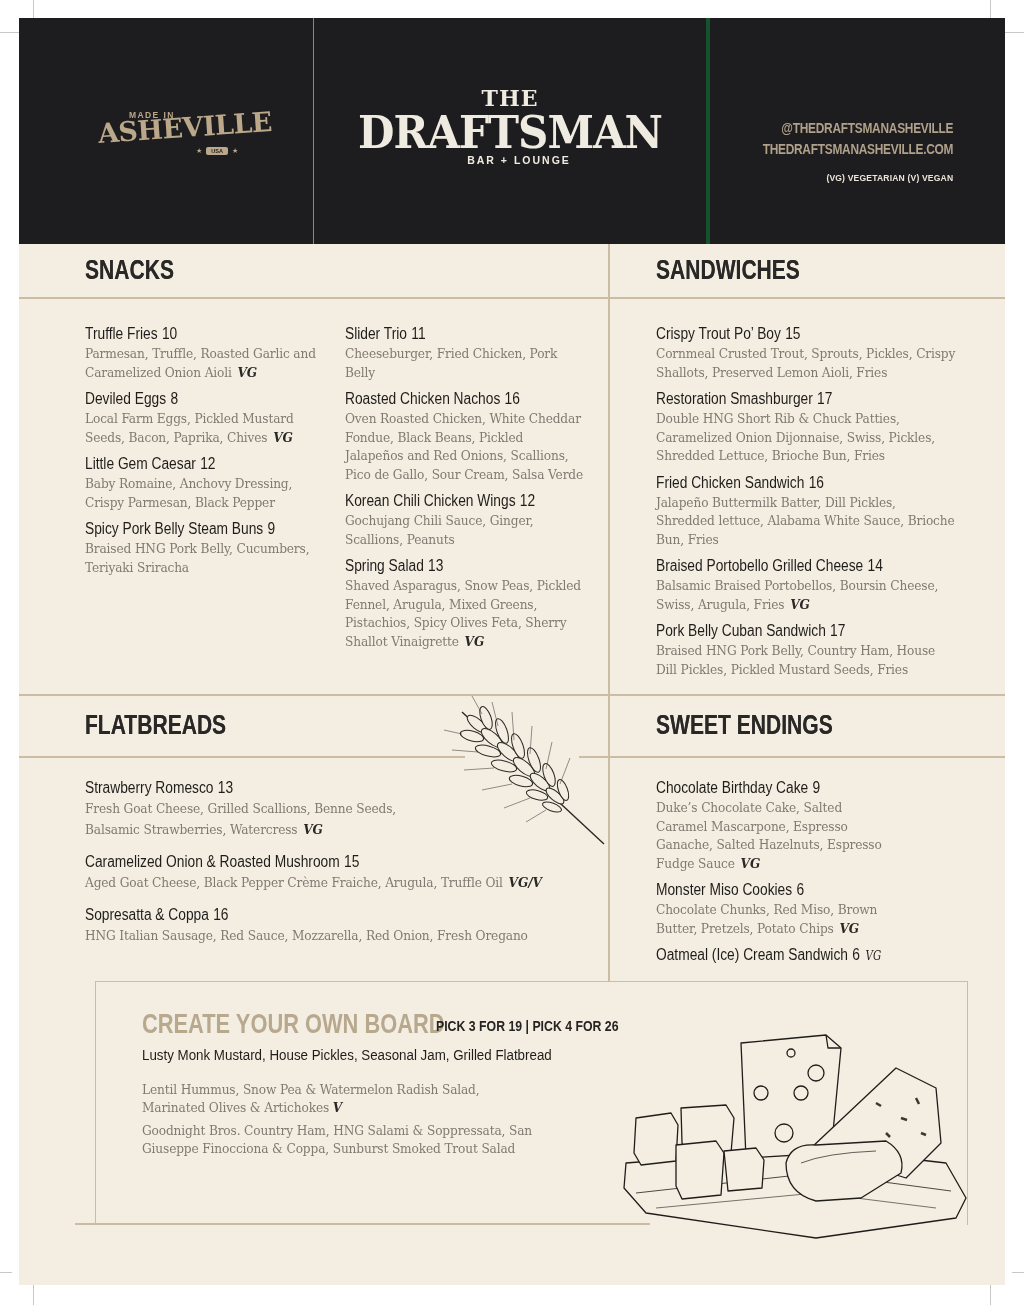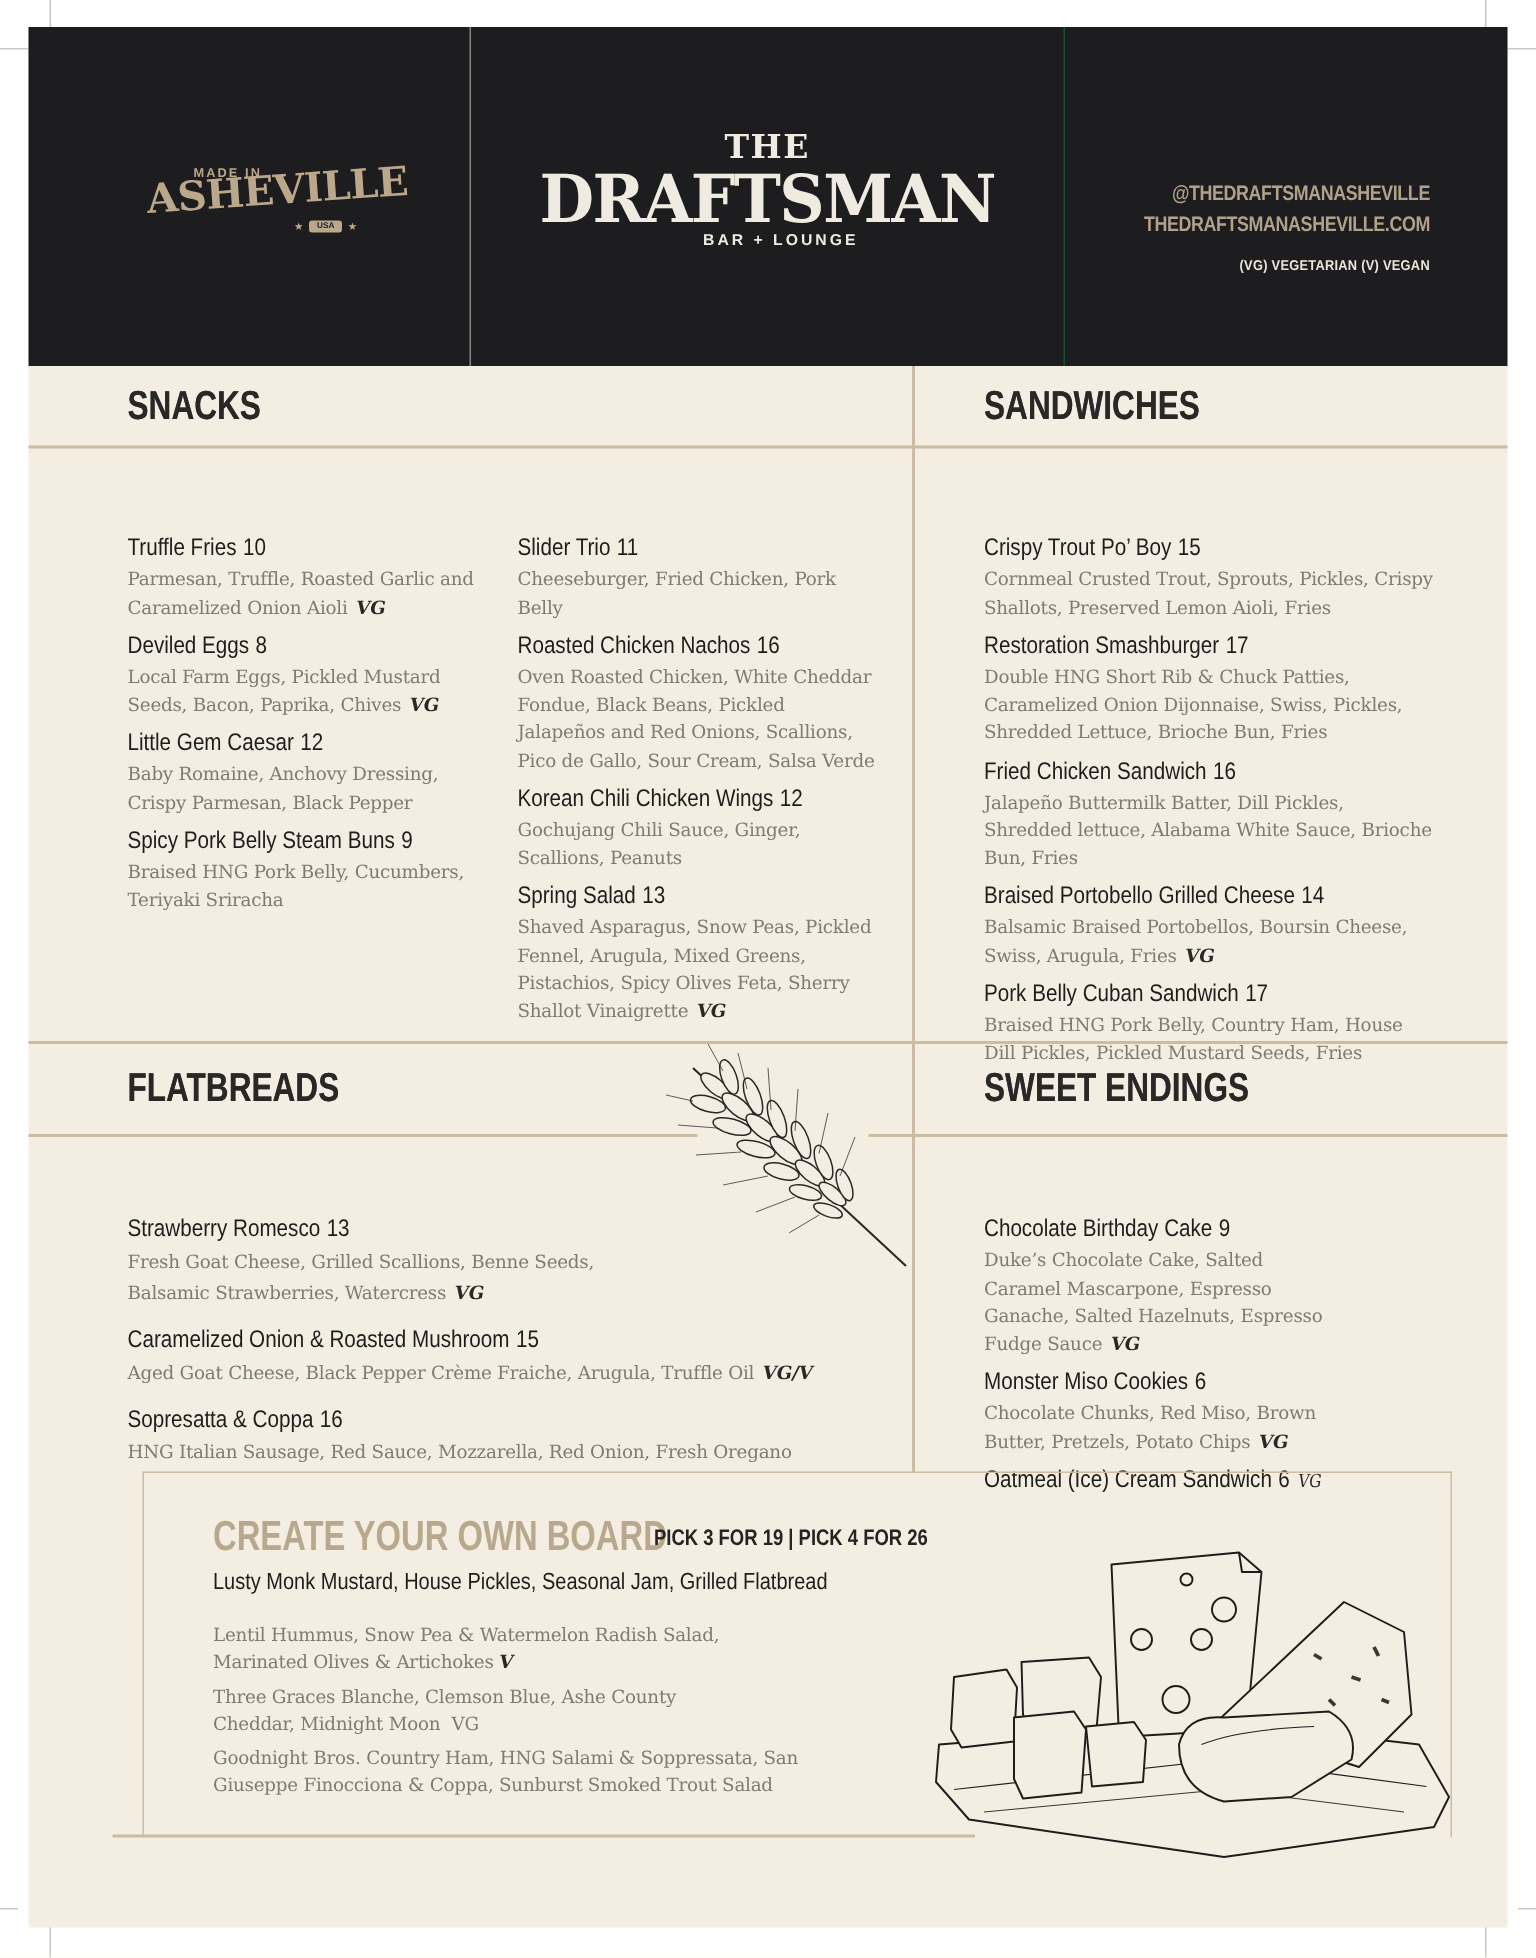--- a/index.html
+++ b/index.html
@@ -11,21 +11,21 @@
   .page {
     position: absolute; left: 19px; top: 18px; width: 986px; height: 1267px;
     background: #f4eee2;
   }
   .header {
     position: absolute; left: 0; top: 0; width: 986px; height: 226px;
     background: #1d1c1f; display: flex;
   }
   .hcell { position: relative; height: 226px; }
   .hcell.c1 { width: 295px; border-right: 1px solid #8a8680; }
-  .hcell.c2 { width: 396px; border-right: 1px solid #14532d; }
+  .hcell.c2 { width: 396px; border-right: 4px solid #14532d; }
   .hcell.c3 { flex: 1; }
 
   
   .mia { position: absolute; left: 80px; top: 92px; width: 150px; color: #bba88a; text-align: left; }
   .mia .made { font-family: "Liberation Sans", sans-serif; font-weight: bold; font-size: 8.5px; letter-spacing: 1.4px; margin-left: 30px; }
   .mia .ash { font-family: "DejaVu Serif", serif; font-weight: bold; font-size: 27px; letter-spacing: -0.5px; line-height: 28px; transform: rotate(-4deg); transform-origin: left bottom; display: block; }
   .mia .usa-row { display: flex; align-items: center; gap: 4px; margin-left: 97px; margin-top: -1px; font-size: 7px; }
   .mia .usa { background: #bba88a; color: #1d1c1f; font-family: "Liberation Sans", sans-serif; font-size: 5.5px; font-weight: bold; padding: 1px 5px; border-radius: 2px; }
 
   
@@ -42,21 +42,21 @@
   
   .vline { position: absolute; width: 1.5px; background: #cbbca3; }
   .hline { position: absolute; height: 1.5px; background: #cbbca3; }
 
   .sec-title {
     position: absolute; font-family: "Liberation Sans", sans-serif; font-weight: bold;
     font-size: 27px; color: #2a2826; letter-spacing: 0px; transform: scaleX(0.78); transform-origin: left;
     text-shadow: 0 0 0.5px #555;
   }
 
-  .col { position: absolute; margin-top: 32px; }
+  .col { position: absolute; }
   .item { margin-bottom: 6px; }
   .item .nm { font-family: "Liberation Sans", sans-serif; font-size: 16px; color: #1f1d1b; line-height: 22px;
     transform: scaleX(0.86); transform-origin: left; white-space: nowrap; display: block; }
   .item .nm .pr { margin-left: 5px; }
   .item .ds { font-family: "DejaVu Serif", serif; font-size: 12.2px; color: #7f7a72; line-height: 18.5px; letter-spacing: -0.15px; }
   .item .tag { font-style: italic; font-weight: bold; color: #2a2826; margin-left: 2px; }
   .item .tag.light { font-weight: normal; }
 
   .flat .item { margin-bottom: 10px; }
   .flat .item .ds { line-height: 21px; }
@@ -259,21 +259,20 @@
       <span class="nm"><span>Oatmeal (Ice) Cream Sandwich</span><span class="pr">6</span> <span class="tag light" style="font-family:'DejaVu Serif',serif;font-size:12px;font-style:italic;">VG</span></span>
     </div>
   </div>
 
   <div class="board">
     <div class="board-title">CREATE YOUR OWN BOARD</div>
     <div class="board-price">PICK 3 FOR 19 | PICK 4  FOR 26</div>
     <div class="board-sub">Lusty Monk Mustard, House Pickles, Seasonal Jam, Grilled Flatbread</div>
     <div class="board-items">
       <div class="bi" style="width:345px;"><span>Lentil Hummus, Snow Pea &amp; Watermelon Radish Salad, Marinated Olives &amp; Artichokes</span> <span class="tag">V</span></div>
-      <div class="bi" style="width:320px;"><span>Three Graces Blanche, Clemson Blue, Ashe County Cheddar, Midnight Moon</span>&nbsp; <span class="tag plain">VG</span></div>
       <div class="bi" style="width:410px;"><span>Goodnight Bros. Country Ham, HNG Salami &amp; Soppressata, San Giuseppe Finocciona &amp; Coppa, Sunburst Smoked Trout Salad</span></div>
     </div>
   </div>
   <div class="board-bottom"></div>
 
   <svg class="illus" style="left:597px;top:1005px;" width="355" height="225" viewBox="0 0 355 225">
     <g stroke="#1f1d1b" stroke-width="1.3" fill="#f4eee2" stroke-linejoin="round">
 
       <path d="M10 140 L200 125 L330 140 L350 175 L340 195 L200 215 L30 190 L8 165 Z"></path>
       <path d="M20 170 L200 150 L335 168" fill="none" stroke-width="0.8"></path>

